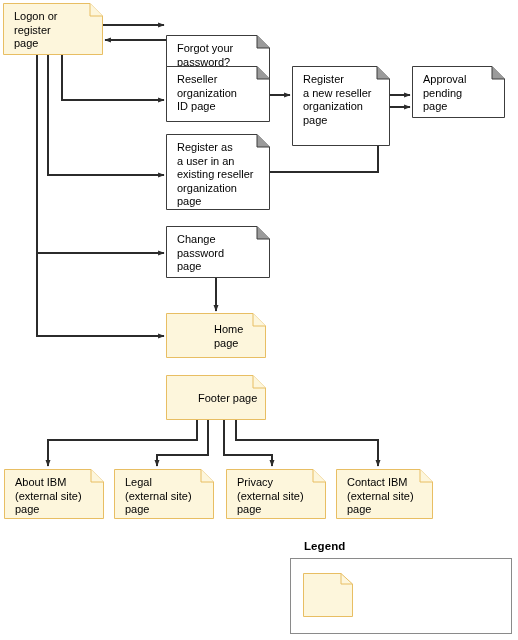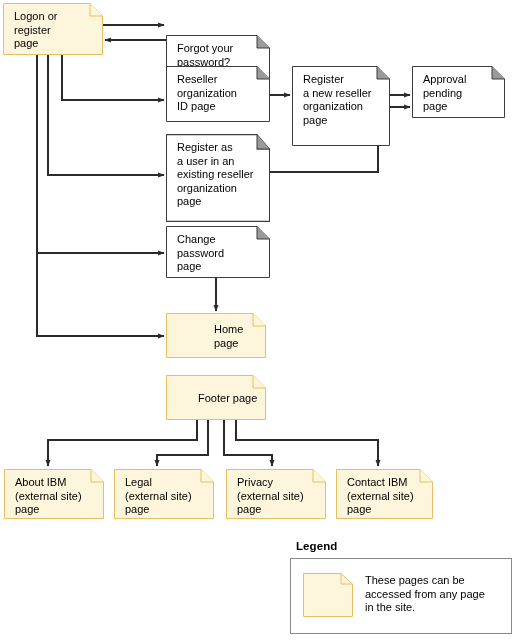--- a/index.html
+++ b/index.html
@@ -121,21 +121,21 @@
         </svg><span class="txt">Register
 a new reseller
 organization
 page</span></div>
       <div class="node w" style="left: 412px; top: 66px; width: 93px; height: 52px;"><svg class="body" viewBox="0 0 93 52" preserveAspectRatio="none">
           <path d="M0.5,0.5 H80 L92.5,13 V51.5 H0.5 Z" fill="#FFFFFF" stroke="#3C3C3C" stroke-width="1"></path>
           <path d="M80,0.5 V13 H92.5" fill="#9B9B9B" stroke="#3C3C3C" stroke-width="1"></path>
         </svg><span class="txt">Approval
 pending
 page</span></div>
-      <div class="node w" style="left: 166px; top: 134px; width: 104px; height: 88px;"><svg class="body" viewBox="0 0 104 76" preserveAspectRatio="none">
+      <div class="node w" style="left: 166px; top: 134px; width: 104px; height: 76px;"><svg class="body" viewBox="0 0 104 76" preserveAspectRatio="none">
           <path d="M0.5,0.5 H91 L103.5,13 V75.5 H0.5 Z" fill="#FFFFFF" stroke="#3C3C3C" stroke-width="1"></path>
           <path d="M91,0.5 V13 H103.5" fill="#9B9B9B" stroke="#3C3C3C" stroke-width="1"></path>
         </svg><span class="txt">Register as
 a user in an
 existing reseller
 organization
 page</span></div>
       <div class="node w" style="left: 166px; top: 226px; width: 104px; height: 52px;"><svg class="body" viewBox="0 0 104 52" preserveAspectRatio="none">
           <path d="M0.5,0.5 H91 L103.5,13 V51.5 H0.5 Z" fill="#FFFFFF" stroke="#3C3C3C" stroke-width="1"></path>
           <path d="M91,0.5 V13 H103.5" fill="#9B9B9B" stroke="#3C3C3C" stroke-width="1"></path>
@@ -169,25 +169,22 @@
 (external site)
 page</span></div>
       <div class="node y" style="left: 336px; top: 469px; width: 97px; height: 50px;"><svg class="body" viewBox="0 0 97 50" preserveAspectRatio="none">
           <path d="M0.5,0.5 H84 L96.5,13 V49.5 H0.5 Z" fill="#FDF6DC" stroke="#E8BE63" stroke-width="1"></path>
           <path d="M84,0.5 V13 H96.5" fill="#FDF6DC" stroke="#E8BE63" stroke-width="1"></path>
         </svg><span class="txt">Contact IBM
 (external site)
 page</span></div>
     </div>
 
-  <div class="legend-title" style="left:282px;top:540px;padding-left:14px;">Legend</div>
+  <div class="legend-title" style="left:290px;top:540px;padding-left:14px;">Legend</div>
 
   <div class="legend-box" style="left:290px;top:558px;width:222px;height:76px;">
     <svg class="legend-swatch" style="left:12px;top:14px;" width="50" height="44">
       <path d="M0.5,0.5 H38 L49.5,11 V43.5 H0.5 Z" fill="#FDF6DC" stroke="#E8BE63" stroke-width="1"></path>
       <path d="M38,0.5 V11 H49.5" fill="none" stroke="#E8BE63" stroke-width="1"></path>
     </svg>
-    <div class="legend-text" style="left:74px;top:15px;width:140px;">These pages can be
-accessed from any page
-in the site.</div>
   </div>
 
 </div>
 
 </body></html>

